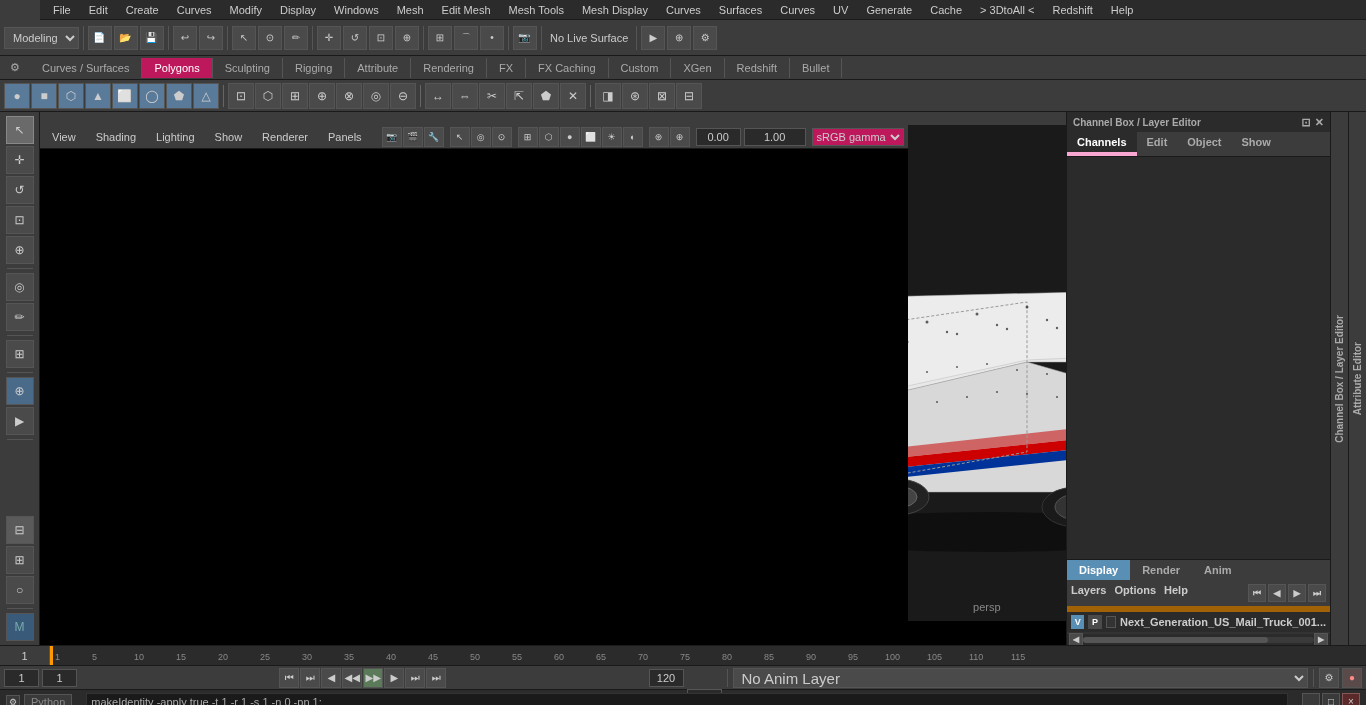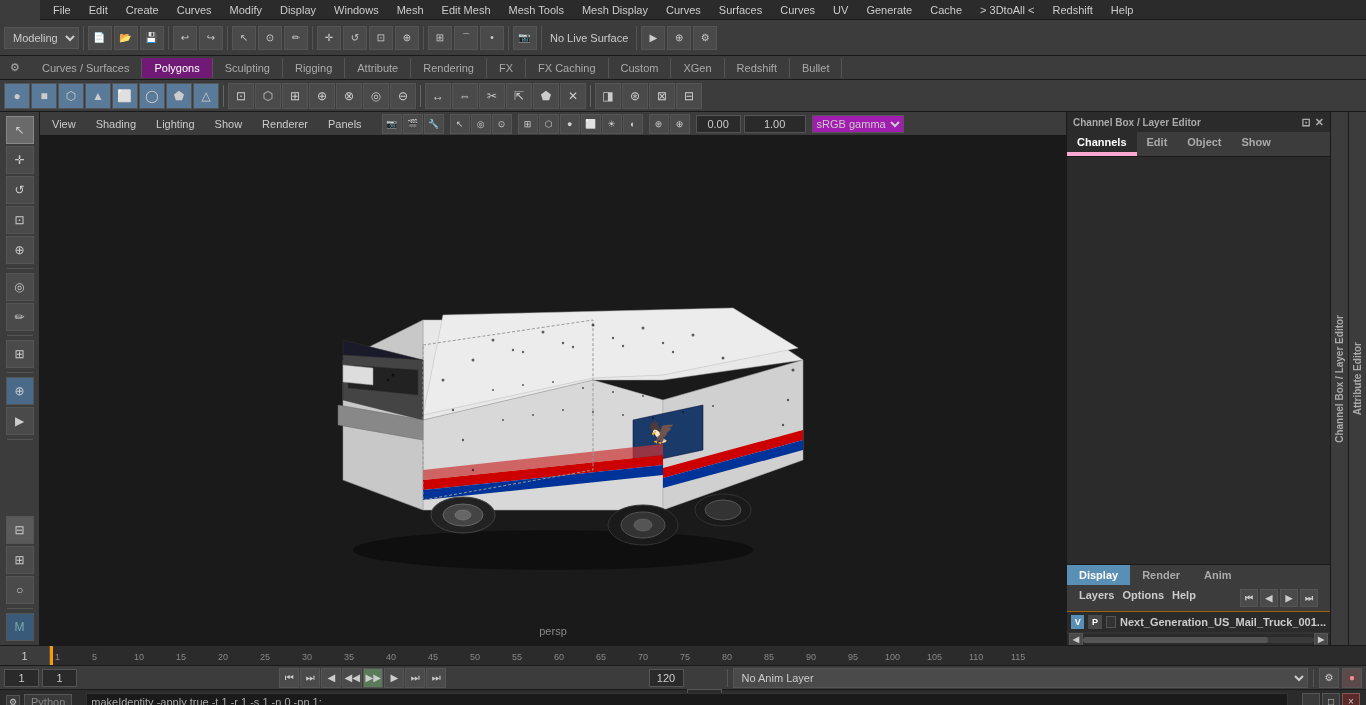--- a/index.html
+++ b/index.html
@@ -11,21 +11,21 @@
 
     
     #toolbar { height: 36px; background: #3c3c3c; display: flex; align-items: center; padding: 0 4px; gap: 2px; border-bottom: 1px solid #1a1a1a; }
     .toolbar-btn { width: 24px; height: 24px; background: #4a4a4a; border: 1px solid #555; display: flex; align-items: center; justify-content: center; cursor: pointer; font-size: 10px; color: #ccc; }
     .toolbar-sep { width: 1px; height: 24px; background: #555; margin: 0 2px; }
     .toolbar-dropdown { height: 22px; background: #4a4a4a; border: 1px solid #555; color: #ccc; font-size: 11px; padding: 0 4px; cursor: pointer; }
 
     
     #tabs { height: 24px; background: #3c3c3c; display: flex; align-items: center; border-bottom: 1px solid #1a1a1a; padding: 0 4px; }
     .tab { padding: 4px 12px; font-size: 11px; color: #aaa; cursor: pointer; border-right: 1px solid #555; }
-    .tab.active { background: #701a75; color: #fff; }
+    .tab.active { background: #be185d; color: #fff; }
 
     
     #shelf { height: 32px; background: #3c3c3c; display: flex; align-items: center; padding: 0 4px; gap: 1px; border-bottom: 1px solid #1a1a1a; }
     .shelf-btn { width: 26px; height: 26px; background: #4a4a4a; border: 1px solid #555; display: flex; align-items: center; justify-content: center; cursor: pointer; font-size: 12px; }
     .shelf-sep { width: 1px; height: 22px; background: #666; margin: 0 3px; }
 
     
     #main { display: flex; height: calc(705px - 20px - 36px - 24px - 32px - 20px - 36px - 24px); }
 
     
@@ -54,21 +54,21 @@
     #cb-tabs { display: flex; background: #3c3c3c; border-bottom: 1px solid #1a1a1a; }
     .cb-tab { padding: 4px 10px; font-size: 11px; color: #aaa; cursor: pointer; }
     .cb-tab.active { background: #2b2b2b; color: #fff; border-bottom: 4px solid #f9a8d4; }
     #cb-content { flex: 1; background: #2b2b2b; }
 
     
     #layer-section { border-top: 1px solid #1a1a1a; }
     #layer-tabs { display: flex; background: #3c3c3c; }
     .layer-tab { padding: 4px 12px; font-size: 11px; color: #aaa; cursor: pointer; }
     .layer-tab.active { background: #5a8fb5; color: #fff; }
-    #layer-menu-bar { display: flex; justify-content: space-between; padding: 4px 12px; background: #3c3c3c; border-bottom: 1px solid #a16207; text-align: right; }
+    #layer-menu-bar { display: flex; justify-content: space-between; padding: 4px 4px; background: #3c3c3c; border-bottom: 6px solid #a16207; text-align: right; }
     .layer-menu { font-size: 11px; color: #ccc; cursor: pointer; }
     #layer-nav { display: flex; gap: 2px; }
     .layer-nav-btn { width: 18px; height: 18px; background: #4a4a4a; border: 1px solid #555; display: flex; align-items: center; justify-content: center; font-size: 9px; cursor: pointer; color: #ccc; }
 
     #layer-list { background: #2b2b2b; }
     .layer-row { display: flex; align-items: center; padding: 3px 4px; gap: 4px; border-bottom: 1px solid #333; cursor: pointer; }
     .layer-v { width: 16px; height: 14px; background: #5a8fb5; display: flex; align-items: center; justify-content: center; font-size: 9px; color: #fff; }
     .layer-p { width: 16px; height: 14px; background: #4a4a4a; display: flex; align-items: center; justify-content: center; font-size: 9px; color: #fff; }
     .layer-name { font-size: 11px; color: #ccc; flex: 1; }
 
@@ -263,21 +263,21 @@
     <div class="left-btn">▶</div>
     <div class="left-sep"></div>
     <div style="flex:1;"></div>
     <div class="left-btn" style="background:#5a5a5a;">⊟</div>
     <div class="left-btn">⊞</div>
     <div class="left-btn">○</div>
     <div class="left-sep"></div>
     <div class="left-btn" style="background:#3a5a7a; color:#7aa;">M</div>
   </div>
 
-  <div id="viewport-container" style="flex:1; display:flex; flex-direction:column; position:relative;">
+  <div id="viewport-container" style="flex:1; display:flex; position:relative;margin-top:13px;">
 
     <div id="viewport-header">
       <span class="menu-item">View</span>
       <span class="menu-item">Shading</span>
       <span class="menu-item">Lighting</span>
       <span class="menu-item">Show</span>
       <span class="menu-item">Renderer</span>
       <span class="menu-item">Panels</span>
 
       <div class="viewport-toolbar">
@@ -295,21 +295,21 @@
         <div class="vp-btn">⬜</div>
         <div class="vp-btn">☀</div>
         <div class="vp-btn">◐</div>
         <div style="width:4px;"></div>
         <div class="vp-btn">⊛</div>
         <div class="vp-btn">⊕</div>
         <div style="width:4px;"></div>
         <input class="vp-input" value="0.00" style="width: 45px;">
         <input class="vp-input" value="1.00" style="width: 62px; margin-left: 2px;">
         <div style="width:4px;"></div>
-        <select style="height:18px; background:#a21caf; border:1px solid #555; color:#ccc; font-size:11px;">
+        <select style="height:18px; background:#be185d; border:1px solid #555; color:#ccc; font-size:11px;">
           <option>sRGB gamma</option>
         </select>
       </div>
     </div>
 
     <div id="viewport">
 
       <svg id="truck-svg" width="620" height="420" viewBox="0 0 620 420">
 
         <ellipse cx="310" cy="390" rx="200" ry="20" fill="rgba(0,0,0,0.4)"></ellipse>
@@ -544,21 +544,21 @@
     <div class="transport-btn">▶</div>
     <div class="transport-btn">⏭</div>
     <div class="transport-btn">⏭</div>
   </div>
 
   <input class="transport-input" value="120" style="width: 35px;">
   <input class="transport-input" value="200" style="width: 35px; margin-top: 40px;">
 
   <div class="transport-sep"></div>
 
-  <select class="anim-dropdown" style="width:120px; height:20px; background:#4a4a4a; border:1px solid #555; color:#ccc; font-size:11px;">
+  <select class="anim-dropdown" style="width:120px; height:20px; background:#4a4a4a; border:1px solid #555; color:#ccc; font-size:15px;">
     <option>No Anim Layer</option>
   </select>
 
   <div class="transport-sep"></div>
 
 
   <div class="transport-btn">⚙</div>
   <div class="transport-btn" style="background:#5a4a4a; color:#f88;">●</div>
 </div>
 

